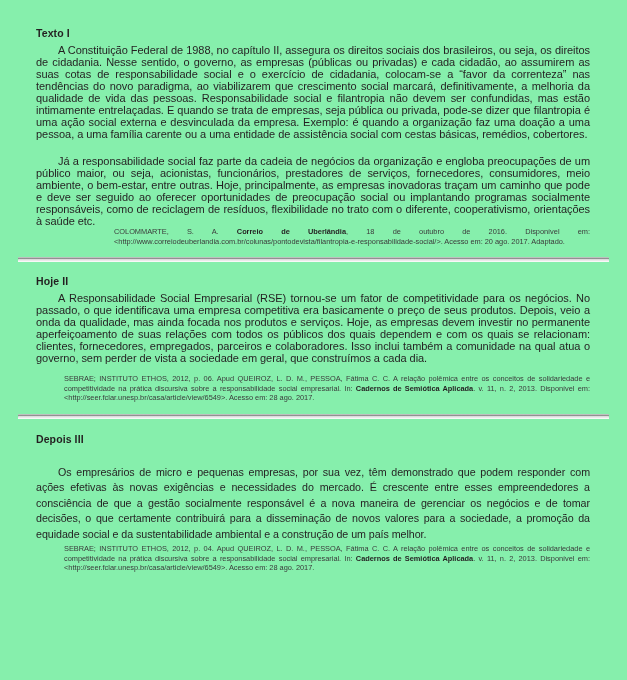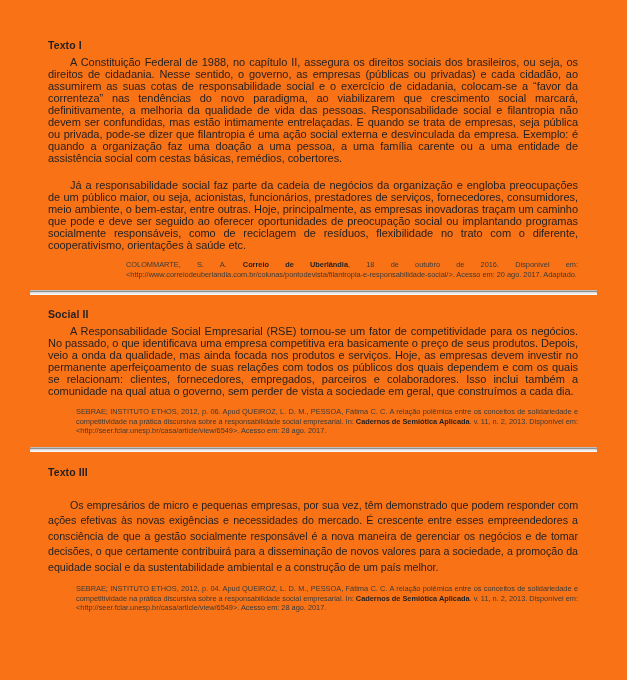--- a/index.html
+++ b/index.html
@@ -11,23 +11,23 @@
     width: 627px;
     height: 680px;
     font-family: "Liberation Sans", sans-serif;
     color: #231f20;
     overflow: hidden;
   }
   .page {
     width: 627px;
     height: 680px;
     box-sizing: border-box;
-    padding: 16px;
+    padding: 4px;
     position: relative;
-    background: #f97316;
+    background: #86efac;
   }
   .section {
     box-sizing: border-box;
     padding: 0 33px 0 32px;
   }
   .sec-1 { padding-top: 23px; }
   .sec-2 { padding-top: 13px; }
   .sec-3 { padding-top: 14px; }
 
   .heading {
@@ -60,29 +60,29 @@
   .source {
     font-size: 7.4px;
     line-height: 9.6px;
     color: #3a3a3a;
     text-align: justify;
     text-justify: inter-word;
     margin: 6px 0 0 0;
     letter-spacing: -0.02px;
   }
   .source-1 {
-    margin-top: 9px;
+    margin-top: 0;
     padding-left: 78px;
   }
   .source-2 {
     margin-top: 10px;
     padding-left: 28px;
   }
   .source-3 {
-    margin-top: 9px;
+    margin-top: 2px;
     padding-left: 28px;
   }
   .source b { font-weight: bold; color: #231f20; }
 
   .divider-wrap {
     padding: 0 14px;
     margin-top: 11px;
   }
   .divider {
     height: 3px;
@@ -113,29 +113,29 @@
     <p class="para">Já a responsabilidade social faz parte da cadeia de negócios da organização e engloba preocupações de um público maior, ou seja, acionistas, funcionários, prestadores de serviços, fornecedores, consumidores, meio ambiente, o bem-estar, entre outras. Hoje, principalmente, as empresas inovadoras traçam um caminho que pode e deve ser seguido ao oferecer oportunidades de preocupação social ou implantando programas socialmente responsáveis, como de reciclagem de resíduos, flexibilidade no trato com o diferente, cooperativismo, orientações à saúde etc.</p>
     <p class="source source-1"><span>COLOMMARTE, S. A. </span><b>Correio de Uberlândia</b><span>, 18 de outubro de 2016. Disponível em: &lt;http://www.correiodeuberlandia.com.br/colunas/pontodevista/filantropia-e-responsabilidade-social/&gt;. Acesso em: 20 ago. 2017. Adaptado.</span></p>
   </div>
 
   <div class="divider-wrap">
     <div class="divider"></div>
     <div class="divider-fade"></div>
   </div>
 
   <div class="section sec-2">
-    <div class="heading">Social II</div>
+    <div class="heading">Hoje II</div>
     <p class="para">A Responsabilidade Social Empresarial (RSE) tornou-se um fator de competitividade para os negócios. No passado, o que identificava uma empresa competitiva era basicamente o preço de seus produtos. Depois, veio a onda da qualidade, mas ainda focada nos produtos e serviços. Hoje, as empresas devem investir no permanente aperfeiçoamento de suas relações com todos os públicos dos quais dependem e com os quais se relacionam: clientes, fornecedores, empregados, parceiros e colaboradores. Isso inclui também a comunidade na qual atua o governo, sem perder de vista a sociedade em geral, que construímos a cada dia.</p>
     <p class="source source-2"><span>SEBRAE; INSTITUTO ETHOS, 2012, p. 06. Apud QUEIROZ, L. D. M., PESSOA, Fátima C. C. A relação polêmica entre os conceitos de solidariedade e competitividade na prática discursiva sobre a responsabilidade social empresarial. In: </span><b>Cadernos de Semiótica Aplicada</b><span>. v. 11, n. 2, 2013. Disponível em: &lt;http://seer.fclar.unesp.br/casa/article/view/6549&gt;. Acesso em: 28 ago. 2017.</span></p>
   </div>
 
   <div class="divider-wrap">
     <div class="divider"></div>
     <div class="divider-fade"></div>
   </div>
 
   <div class="section sec-3">
-    <div class="heading">Texto III</div>
+    <div class="heading">Depois III</div>
     <p class="para para-3">Os empresários de micro e pequenas empresas, por sua vez, têm demonstrado que podem responder com ações efetivas às novas exigências e necessidades do mercado. É crescente entre esses empreendedores a consciência de que a gestão socialmente responsável é a nova maneira de gerenciar os negócios e de tomar decisões, o que certamente contribuirá para a disseminação de novos valores para a sociedade, a promoção da equidade social e da sustentabilidade ambiental e a construção de um país melhor.</p>
     <p class="source source-3"><span>SEBRAE; INSTITUTO ETHOS, 2012, p. 04. Apud QUEIROZ, L. D. M., PESSOA, Fátima C. C. A relação polêmica entre os conceitos de solidariedade e competitividade na prática discursiva sobre a responsabilidade social empresarial. In: </span><b>Cadernos de Semiótica Aplicada</b><span>. v. 11, n. 2, 2013. Disponível em: &lt;http://seer.fclar.unesp.br/casa/article/view/6549&gt;. Acesso em: 28 ago. 2017.</span></p>
   </div>
 
 </div>
 
 </body></html>

